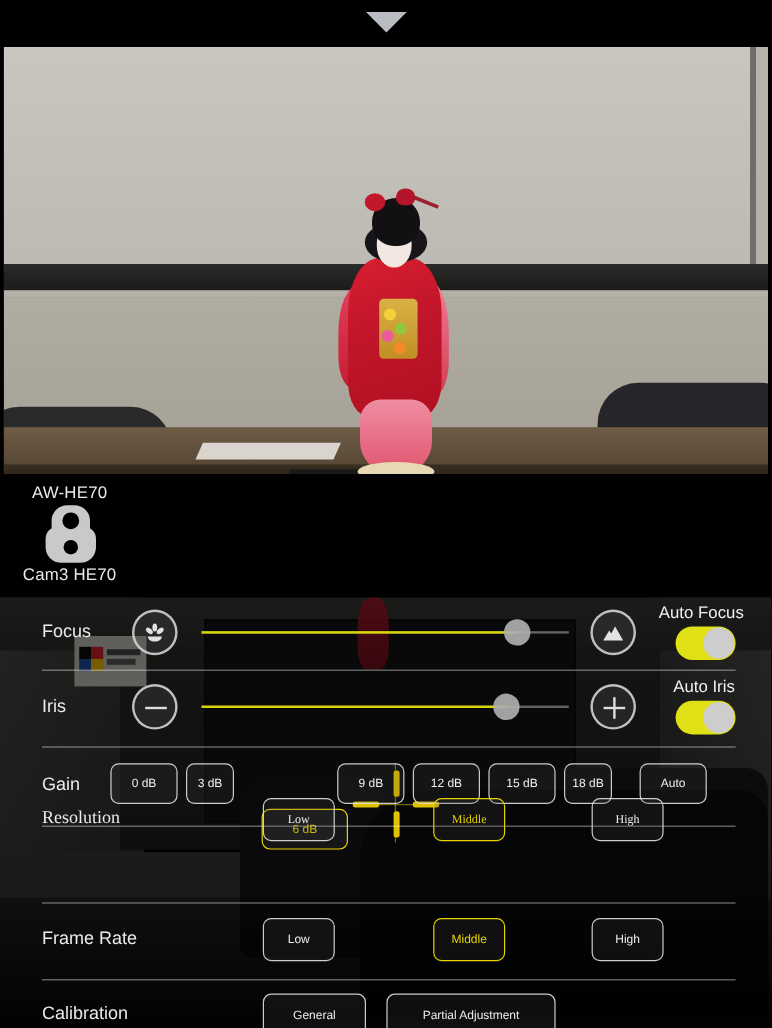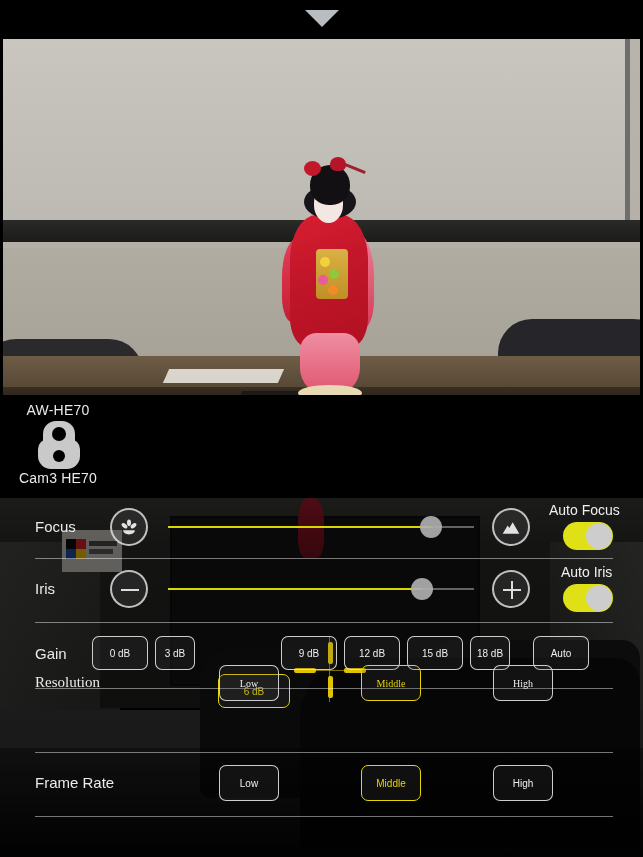--- a/index.html
+++ b/index.html
@@ -379,15 +379,22 @@
     <div class="row r-fr">
       <span class="rlabel" style="top:20px">Frame Rate</span>
       <div id="fr-opts">
           <div class="pill" style="left: 219px; top: 11px; width: 60px; height: 36px;">Low</div>
           <div class="pill sel" style="left: 361px; top: 11px; width: 60px; height: 36px;">Middle</div>
           <div class="pill" style="left: 493px; top: 11px; width: 60px; height: 36px;">High</div>
         </div>
     </div>
     <div class="divider" style="top:816px"></div>
 
+    <div class="row r-cal">
+      <span class="rlabel" style="top:18px">Calibration</span>
+      <div id="cal-opts">
+          <div class="pill" style="left: 219px; top: 10px; width: 86px; height: 36px;">General</div>
+          <div class="pill" style="left: 322px; top: 10px; width: 141px; height: 36px;">Partial Adjustment</div>
+        </div>
+    </div>
   </div>
 
 </div>
 
 </body></html>

